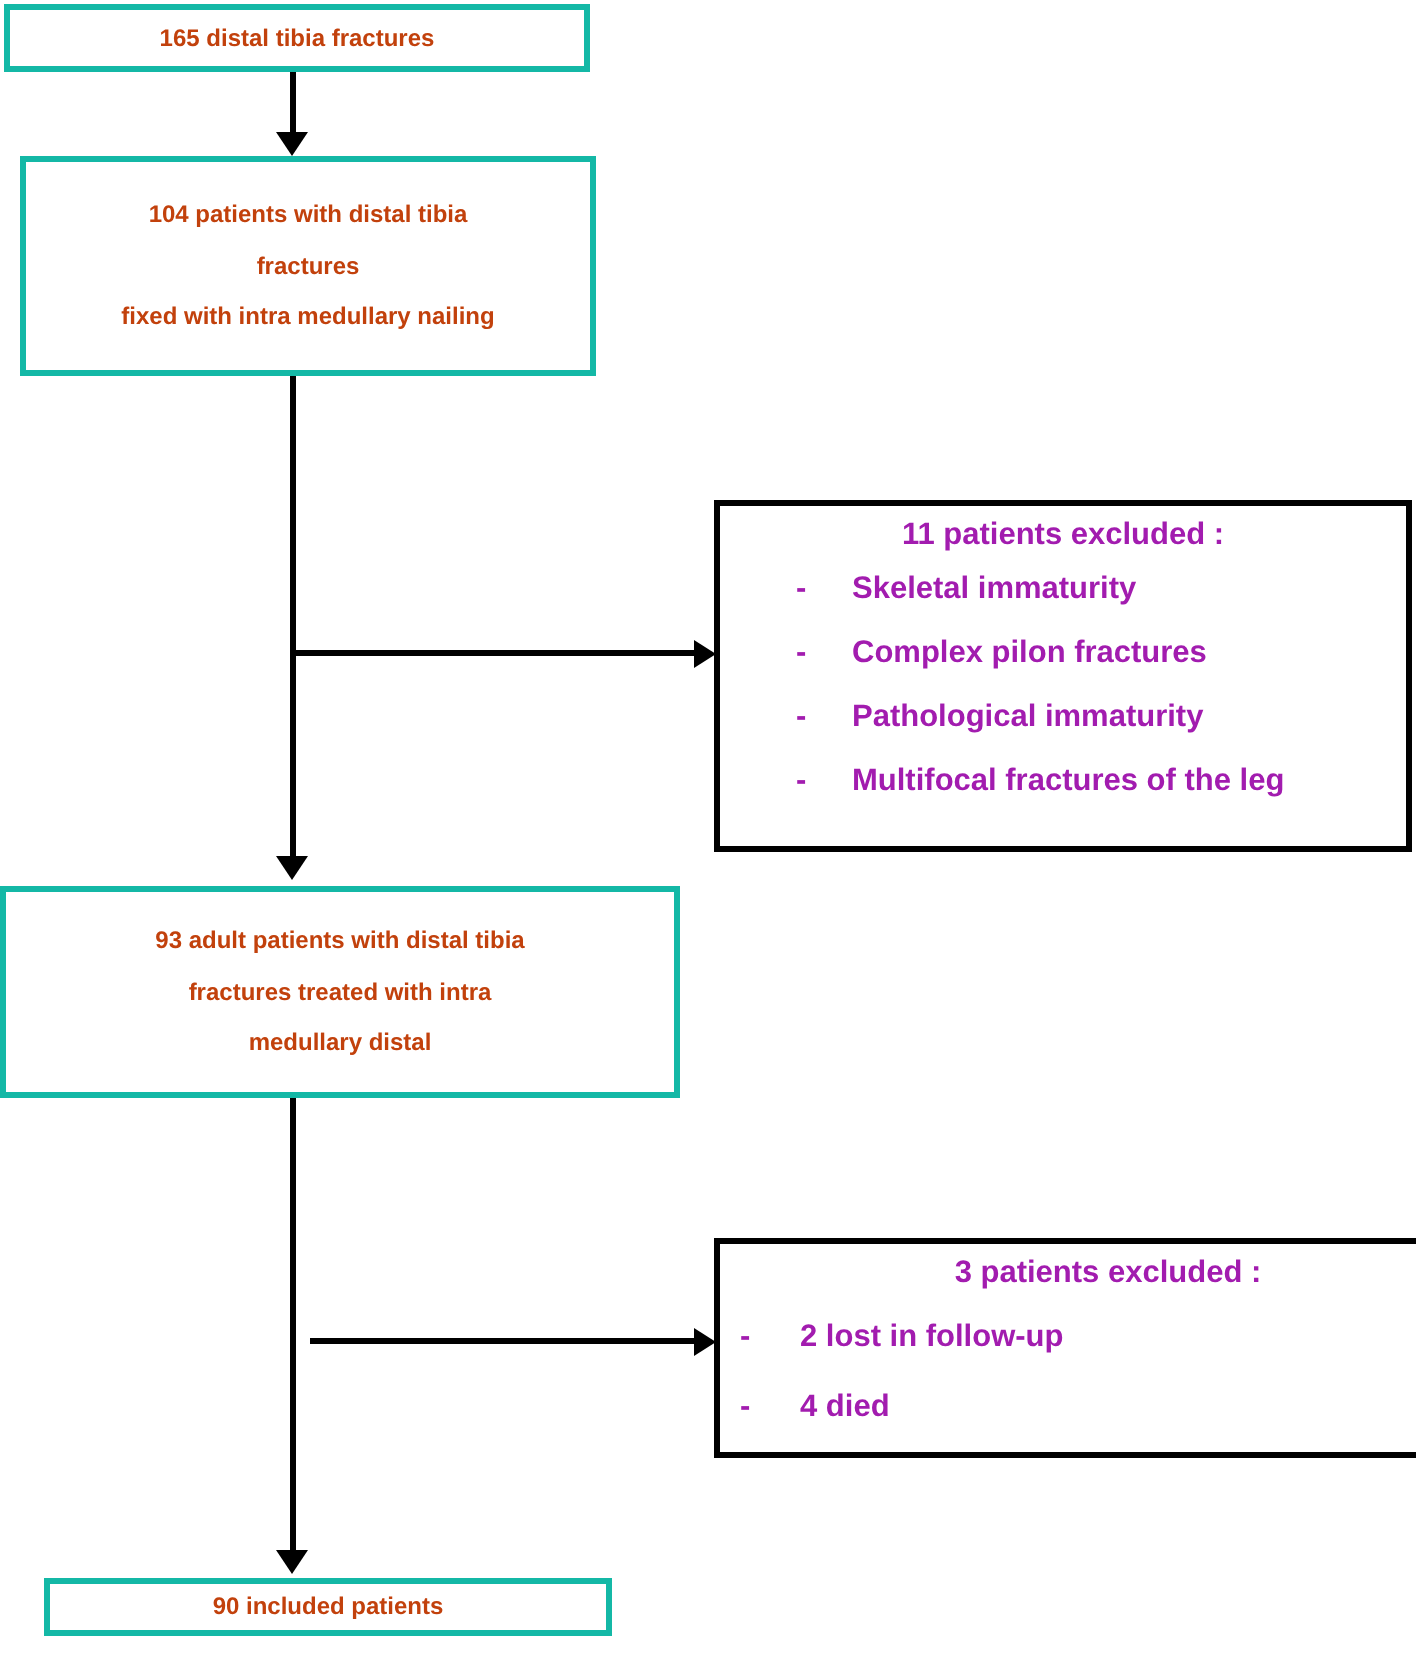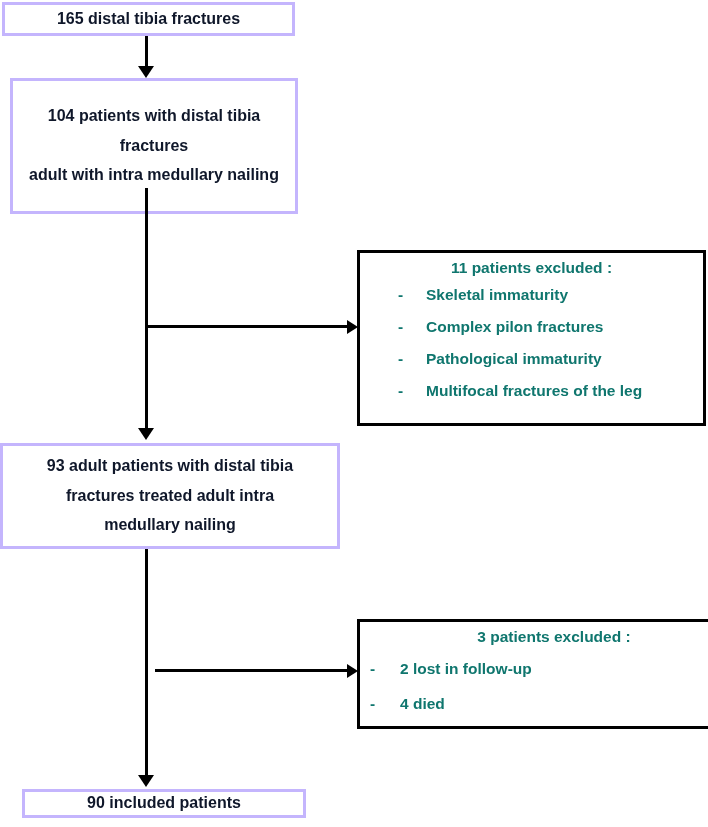--- a/index.html
+++ b/index.html
@@ -16,53 +16,53 @@
     width: 708px;
     height: 827px;
     background: #ffffff;
     overflow: hidden;
   }
 
   
   .box {
     position: absolute;
     box-sizing: border-box;
-    border: 3px solid #c4b5fd;
+    border: 3px solid #14b8a6;
     background: #ffffff;
     display: flex;
     flex-direction: column;
     justify-content: center;
     align-items: center;
-    color: #0f172a;
+    color: #c2410c;
     font-weight: bold;
-    font-size: 16px;
+    font-size: 12px;
     line-height: 1.05;
   }
   .box .line {
     display: block;
     text-align: center;
     white-space: nowrap;
   }
 
   
   #box-total      { left: 2px;   top: 2px;   width: 293px; height: 34px; }
-  #box-nailing    { left: 10px;  top: 78px;  width: 288px; height: 136px; }
+  #box-nailing    { left: 10px;  top: 78px;  width: 288px; height: 110px; }
   #box-adult      { left: 0;  top: 443px; width: 340px; height: 106px; }
   #box-included   { left: 22px;  top: 789px; width: 284px; height: 29px; }
 
   #box-nailing .line,
   #box-adult .line { margin: 6.5px 0; }
 
   
   .excl-box {
     position: absolute;
     box-sizing: border-box;
     border: 3px solid #000000;
     background: #ffffff;
-    color: #0f766e;
+    color: #a21caf;
     font-weight: bold;
     font-size: 15.5px;
   }
   #excl-box-1 { left: 357px; top: 250px; width: 349px; height: 176px; }
   #excl-box-2 { left: 357px; top: 619px; width: 394px; height: 110px; }
 
   .excl-title {
     text-align: center;
     white-space: nowrap;
     margin-top: 6px;
@@ -146,21 +146,21 @@
   <div class="box" id="box-total">
     <span class="line">165 distal tibia fractures</span>
   </div>
 
   <div class="vline" id="conn-1-line"></div>
   <div class="arrow-down" id="conn-1-arrow"></div>
 
   <div class="box" id="box-nailing">
     <span class="line">104 patients with distal tibia</span>
     <span class="line">fractures</span>
-    <span class="line">adult with intra medullary nailing</span>
+    <span class="line">fixed with intra medullary nailing</span>
   </div>
 
   <div class="vline" id="conn-2-line"></div>
   <div class="arrow-down" id="conn-2-arrow"></div>
 
   <div class="hline" id="branch-1-line"></div>
   <div class="arrow-right" id="branch-1-arrow"></div>
 
   <div class="excl-box" id="excl-box-1">
     <div class="excl-title">11 patients excluded :</div>
@@ -179,22 +179,22 @@
       </li>
       <li class="excl-item">
         <span class="excl-dash">-</span>
         <span>Multifocal fractures of the leg</span>
       </li>
     </ul>
   </div>
 
   <div class="box" id="box-adult">
     <span class="line">93 adult patients with distal tibia</span>
-    <span class="line">fractures treated adult intra</span>
-    <span class="line">medullary nailing</span>
+    <span class="line">fractures treated with intra</span>
+    <span class="line">medullary distal</span>
   </div>
 
   <div class="vline" id="conn-3-line"></div>
   <div class="arrow-down" id="conn-3-arrow"></div>
 
   <div class="hline" id="branch-2-line"></div>
   <div class="arrow-right" id="branch-2-arrow"></div>
 
   <div class="excl-box" id="excl-box-2">
     <div class="excl-title">3 patients excluded :</div>

